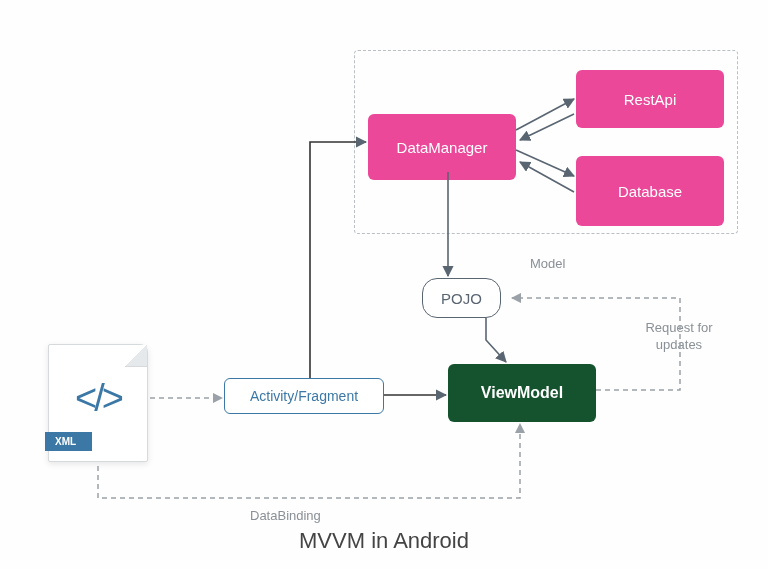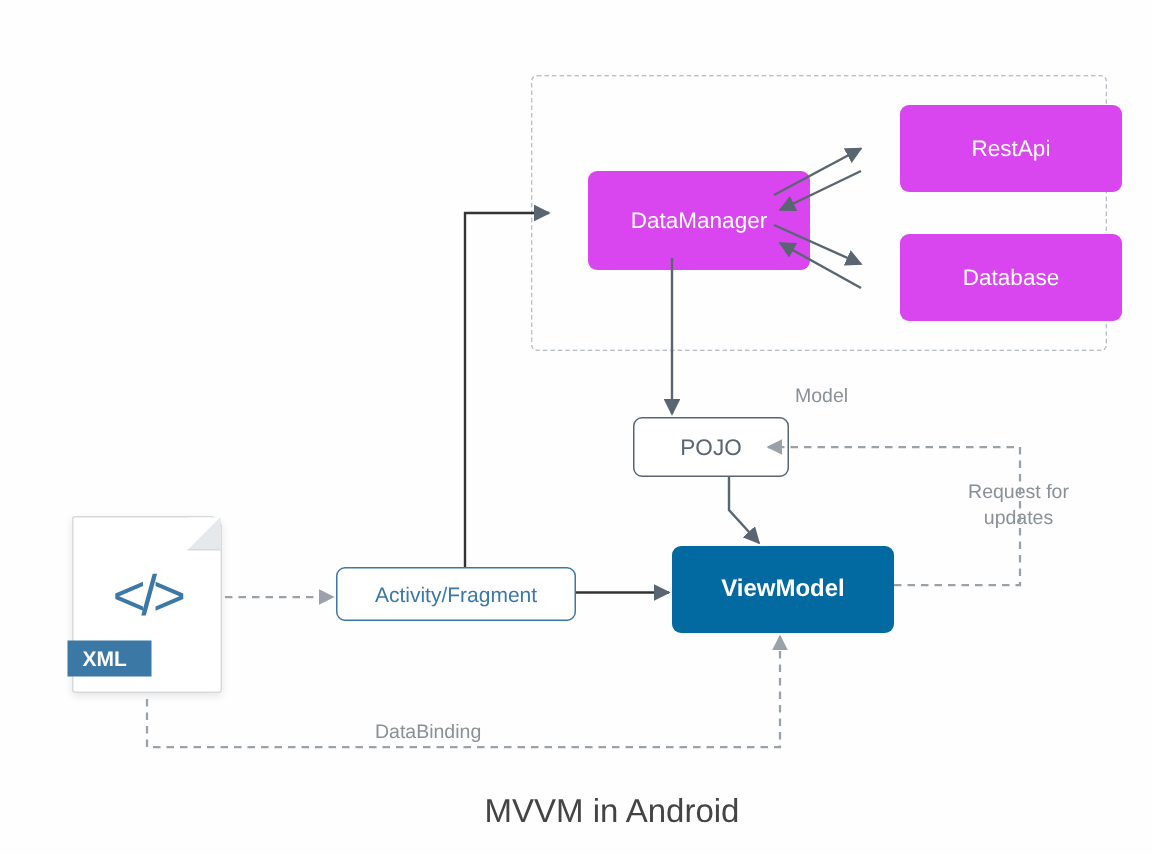--- a/index.html
+++ b/index.html
@@ -12,39 +12,39 @@
   }
   .node {
     position: absolute;
     border-radius: 6px;
     display: flex;
     align-items: center;
     justify-content: center;
     font-size: 15px;
     text-align: center;
   }
-  .dark { background: #d946ef; color: #fff; margin-left: 24px; }
-  .blue { background: #0369a1; color: #fff; font-weight: 600; }
+  .dark { background: #ec4899; color: #fff; }
+  .blue { background: #14532d; color: #fff; font-weight: 600; }
   .outline-blue { border: 1.5px solid #3b78a6; color: #3b78a6; background: #fff; }
   .outline-gray { border: 1.5px solid #5a6572; color: #5a6572; background: #fff; font-weight: 500;}
   .model-group {
     position: absolute;
     border: 1.5px dashed #b9bfc5;
     border-radius: 4px;
   }
   .label {
     position: absolute;
     font-size: 13px;
     color: #8a9097;
   }
   .title {
     position: absolute;
     font-size: 22px;
     color: #444;
-    left: 50%; transform: translateX(-50%); margin-left: 24px;
+    left: 50%; transform: translateX(-50%);
   }
   .xml-file {
     position: absolute;
   }
   .xml-page {
     width: 100px; height: 118px;
     background: #fff;
     border: 1px solid #d6dadd;
     border-radius: 2px 8px 2px 2px;
     box-shadow: 0 2px 6px rgba(0,0,0,0.1);
@@ -54,45 +54,45 @@
   .xml-corner {
     position: absolute; top:0; right:0;
     width: 22px; height: 22px;
     background: linear-gradient(135deg, #fff 0 50%, #e6e9eb 50% 100%);
     border-bottom: 1px solid #d6dadd;
   }
   .xml-glyph { color: #3b78a6; font-size: 38px; font-weight: 300; margin-top:-10px; letter-spacing:-3px;}
   .xml-band {
     position: absolute; left: -4px; bottom: 10px;
     background: #3b78a6; color: #fff;
-    font-size: 14px; font-weight: 600;
+    font-size: 10px; font-weight: 600;
     padding: 4px 16px 4px 10px;
   }
   svg.wires { position:absolute; left:0; top:0; width:768px; height:569px; pointer-events:none; }
 </style>
 </head>
 <body>
 
 <div class="model-group" style="left:354px; top:50px; width:384px; height:184px;"></div>
 <div class="label" style="left:530px; top:256px;">Model</div>
 
 <div class="node dark" style="left:368px; top:114px; width:148px; height:66px;">DataManager</div>
 
 <div class="node dark" style="left:576px; top:70px; width:148px; height:58px;">RestApi</div>
 
-<div class="node dark" style="left:576px; top:156px; width:148px; height:58px;">Database</div>
+<div class="node dark" style="left:576px; top:156px; width:148px; height:70px;">Database</div>
 
-<div class="node outline-gray" style="left:422px; top:278px; width:104px; height:40px;">POJO</div>
+<div class="node outline-gray" style="left:422px; top:278px; width:79px; height:40px;border-radius:15px;">POJO</div>
 
 <div class="node blue" style="left:448px; top:364px; width:148px; height:58px; font-size:16px;">ViewModel</div>
 
 <div class="node outline-blue" style="left:224px; top:378px; width:160px; height:36px; font-size:14px;">Activity/Fragment</div>
 
 <div class="label" style="left:634px; top:320px; width:90px; text-align:center; line-height:1.3;">Request for updates</div>
-<div class="label" style="left:250px; top:480px;">DataBinding</div>
+<div class="label" style="left:250px; top:508px;">DataBinding</div>
 
 <div class="xml-file" style="left:48px; top:344px;">
   <div class="xml-page">
     <div class="xml-corner"></div>
     <div class="xml-glyph">&lt;/&gt;</div>
     <div class="xml-band">XML</div>
   </div>
 </div>
 
 <div class="title" style="top:528px;">MVVM in Android</div>

